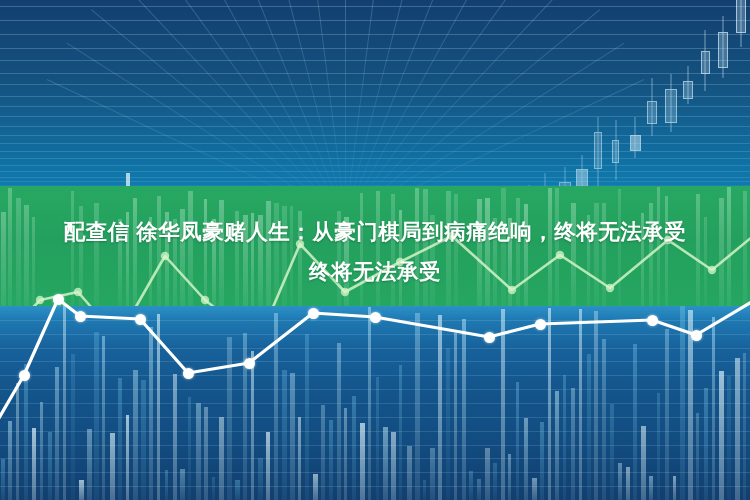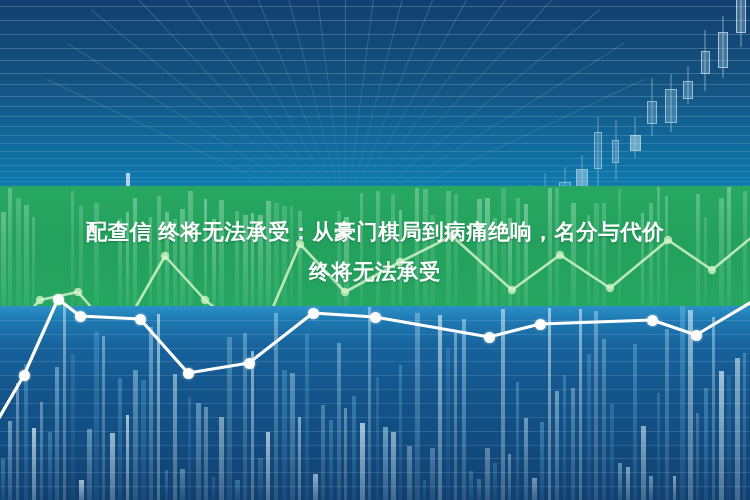--- a/index.html
+++ b/index.html
@@ -526,17 +526,17 @@
       <div class="dot" style="left: 249px; top: 363px;"></div>
       <div class="dot" style="left: 313px; top: 313px;"></div>
       <div class="dot" style="left: 375px; top: 317px;"></div>
       <div class="dot" style="left: 489px; top: 337px;"></div>
       <div class="dot" style="left: 540px; top: 324px;"></div>
       <div class="dot" style="left: 652px; top: 320px;"></div>
       <div class="dot" style="left: 696px; top: 335px;"></div>
     </div>
 
   <div id="headline" style="top: 212px;">
-    <span class="l1">配查信 终将无法承受：从豪门棋局到病痛绝响，名分与代价</span>
+    <span class="l1">配查信 徐华凤豪赌人生：从豪门棋局到病痛绝响，终将无法承受</span>
     <span class="l2">终将无法承受</span>
   </div>
 
 </div>
 
 </body></html>

